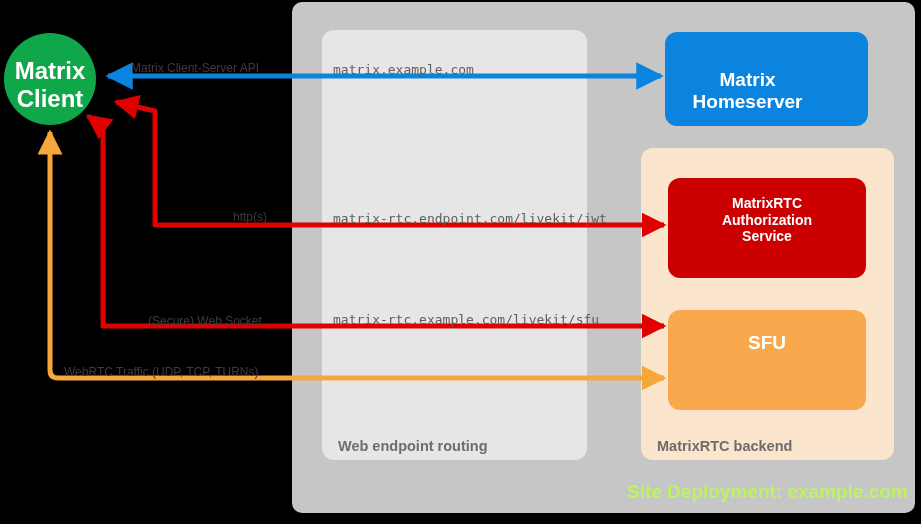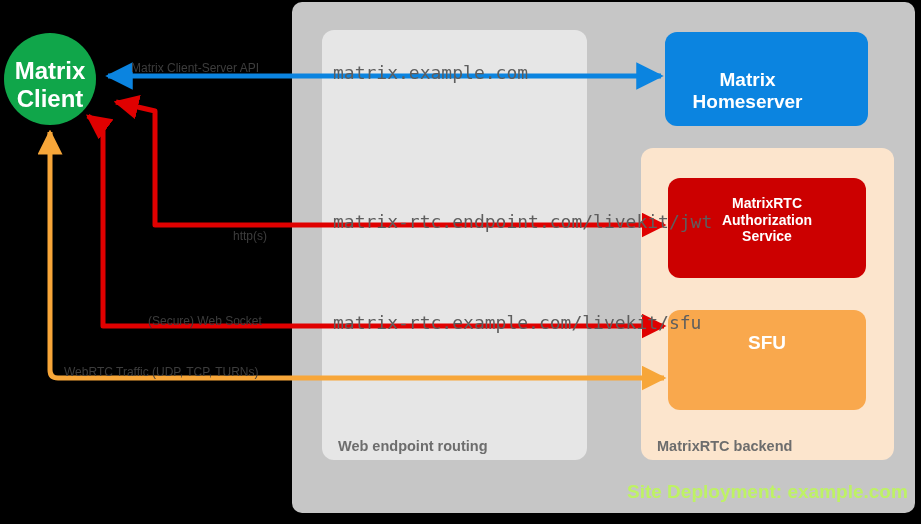--- a/index.html
+++ b/index.html
@@ -55,21 +55,21 @@
     position: absolute;
     color: #3d3d3d;
     font-weight: normal;
     font-size: 12px;
     white-space: nowrap;
   }
   .url-label {
     position: absolute;
     color: #5e5e5e;
     font-family: "DejaVu Sans Mono", monospace;
-    font-size: 18px;
+    font-size: 13px;
     white-space: nowrap;
   }
 </style>
 </head>
 <body>
 
 <div id="diagram">
 
   <svg id="svg-layer" viewBox="0 0 921 524">
     <defs>
@@ -129,21 +129,21 @@
 
   <div class="container-caption" style="left:338px; top:438px;">Web endpoint routing</div>
 
   <div class="container-caption" style="left:657px; top:438px;">MatrixRTC backend</div>
 
   <div class="site-caption" style="left:627px; top:481px;">Site Deployment: example.com</div>
 
   <div class="edge-label" style="left:131px; top:61px;">Matrix Client-Server API</div>
   <div class="url-label" style="left:333px; top:62px;">matrix.example.com</div>
 
-  <div class="edge-label" style="left:233px; top:210px;margin-top:19px;">http(s)</div>
+  <div class="edge-label" style="left:233px; top:210px;">http(s)</div>
   <div class="url-label" style="left:333px; top:211px;">matrix-rtc.endpoint.com/livekit/jwt</div>
 
   <div class="edge-label" style="left:148px; top:314px;">(Secure) Web Socket</div>
   <div class="url-label" style="left:333px; top:312px;">matrix-rtc.example.com/livekit/sfu</div>
 
   <div class="edge-label" style="left:64px; top:365px;">WebRTC Traffic (UDP, TCP, TURNs)</div>
 
 </div>
 
 </body></html>

